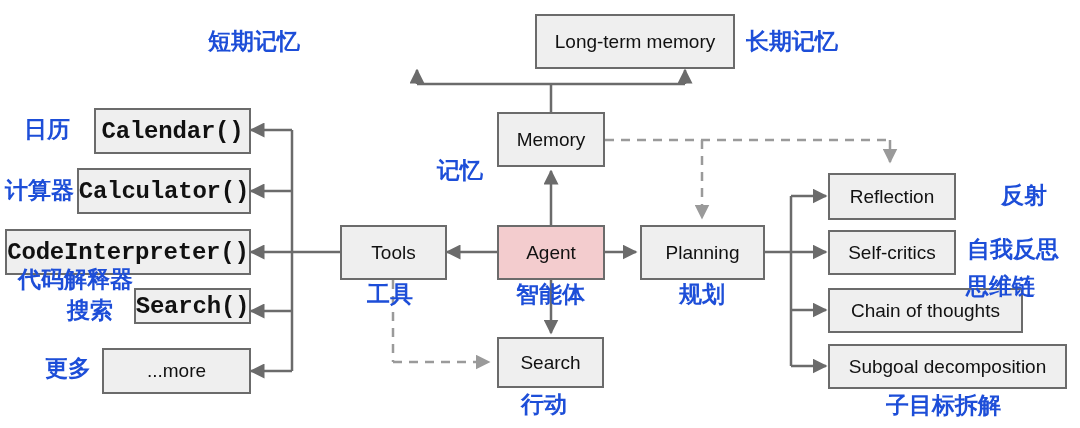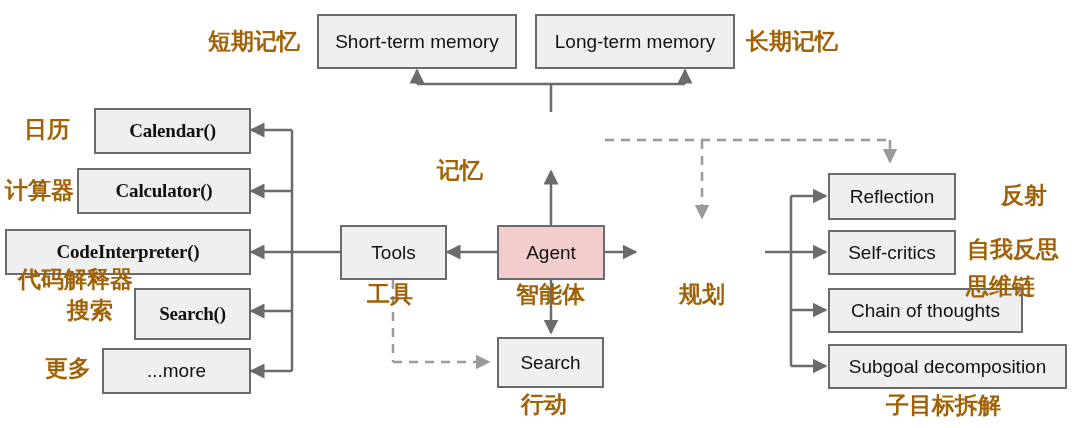--- a/index.html
+++ b/index.html
@@ -34,32 +34,32 @@
     display: flex;
     align-items: center;
     justify-content: center;
     color: #111111;
     font-size: 19px;
     font-family: "Liberation Sans", sans-serif;
     white-space: nowrap;
     z-index: 3;
   }
   .node.mono {
-    font-family: Liberation Serif, serif;
-    font-size: 19px;
+    font-family: Liberation Mono, monospace;
+    font-size: 24px;
     font-weight: bold;
     letter-spacing: -0.2px;
   }
   .node.accent {
     background: #f3ccce;
     font-weight: normal;
   }
   .cn-label {
     position: absolute;
-    color: #a16207;
+    color: #1d4ed8;
     font-weight: bold;
     font-size: 23px;
     font-family: "Liberation Sans", sans-serif;
     white-space: nowrap;
     line-height: 1;
     z-index: 6;
   }
 </style>
 </head>
 <body>
@@ -111,57 +111,60 @@
 
       <path d="M 605 140 L 890 140"></path>
       <path d="M 702 140 L 702 218" marker-end="url(#arrowDashed)"></path>
       <path d="M 890 140 L 890 162" marker-end="url(#arrowDashed)"></path>
 
       <path d="M 393 280 L 393 362"></path>
       <path d="M 393 362 L 489 362" marker-end="url(#arrowDashed)"></path>
     </g>
   </svg>
 
-  <div class="node" style="left:317px; top:14px; width:200px; height:55px;">
-    <span>Short-term memory</span>
-  </div>
 
   <div class="node" style="left:535px; top:14px; width:200px; height:55px;">
     <span>Long-term memory</span>
   </div>
 
+  <div class="node" style="left:497px; top:112px; width:108px; height:55px;">
+    <span>Memory</span>
+  </div>
 
   <div class="node mono" style="left:94px; top:108px; width:157px; height:46px;">
     <span>Calendar()</span>
   </div>
 
   <div class="node mono" style="left:77px; top:168px; width:174px; height:46px;">
     <span>Calculator()</span>
   </div>
 
   <div class="node mono" style="left:5px; top:229px; width:246px; height:46px;">
     <span>CodeInterpreter()</span>
   </div>
 
-  <div class="node mono" style="left:134px; top:288px; width:117px; height:52px;">
+  <div class="node mono" style="left:134px; top:288px; width:117px; height:36px;">
     <span>Search()</span>
   </div>
 
   <div class="node" style="left:102px; top:348px; width:149px; height:46px;">
     <span>...more</span>
   </div>
 
   <div class="node" style="left:340px; top:225px; width:107px; height:55px;">
     <span>Tools</span>
   </div>
 
   <div class="node accent" style="left:497px; top:225px; width:108px; height:55px;">
     <span>Agent</span>
   </div>
 
+  <div class="node" style="left:640px; top:225px; width:125px; height:55px;">
+    <span>Planning</span>
+  </div>
 
   <div class="node" style="left:497px; top:337px; width:107px; height:51px;">
     <span>Search</span>
   </div>
 
   <div class="node" style="left:828px; top:173px; width:128px; height:47px;">
     <span>Reflection</span>
   </div>
 
   <div class="node" style="left:828px; top:230px; width:128px; height:45px;">

